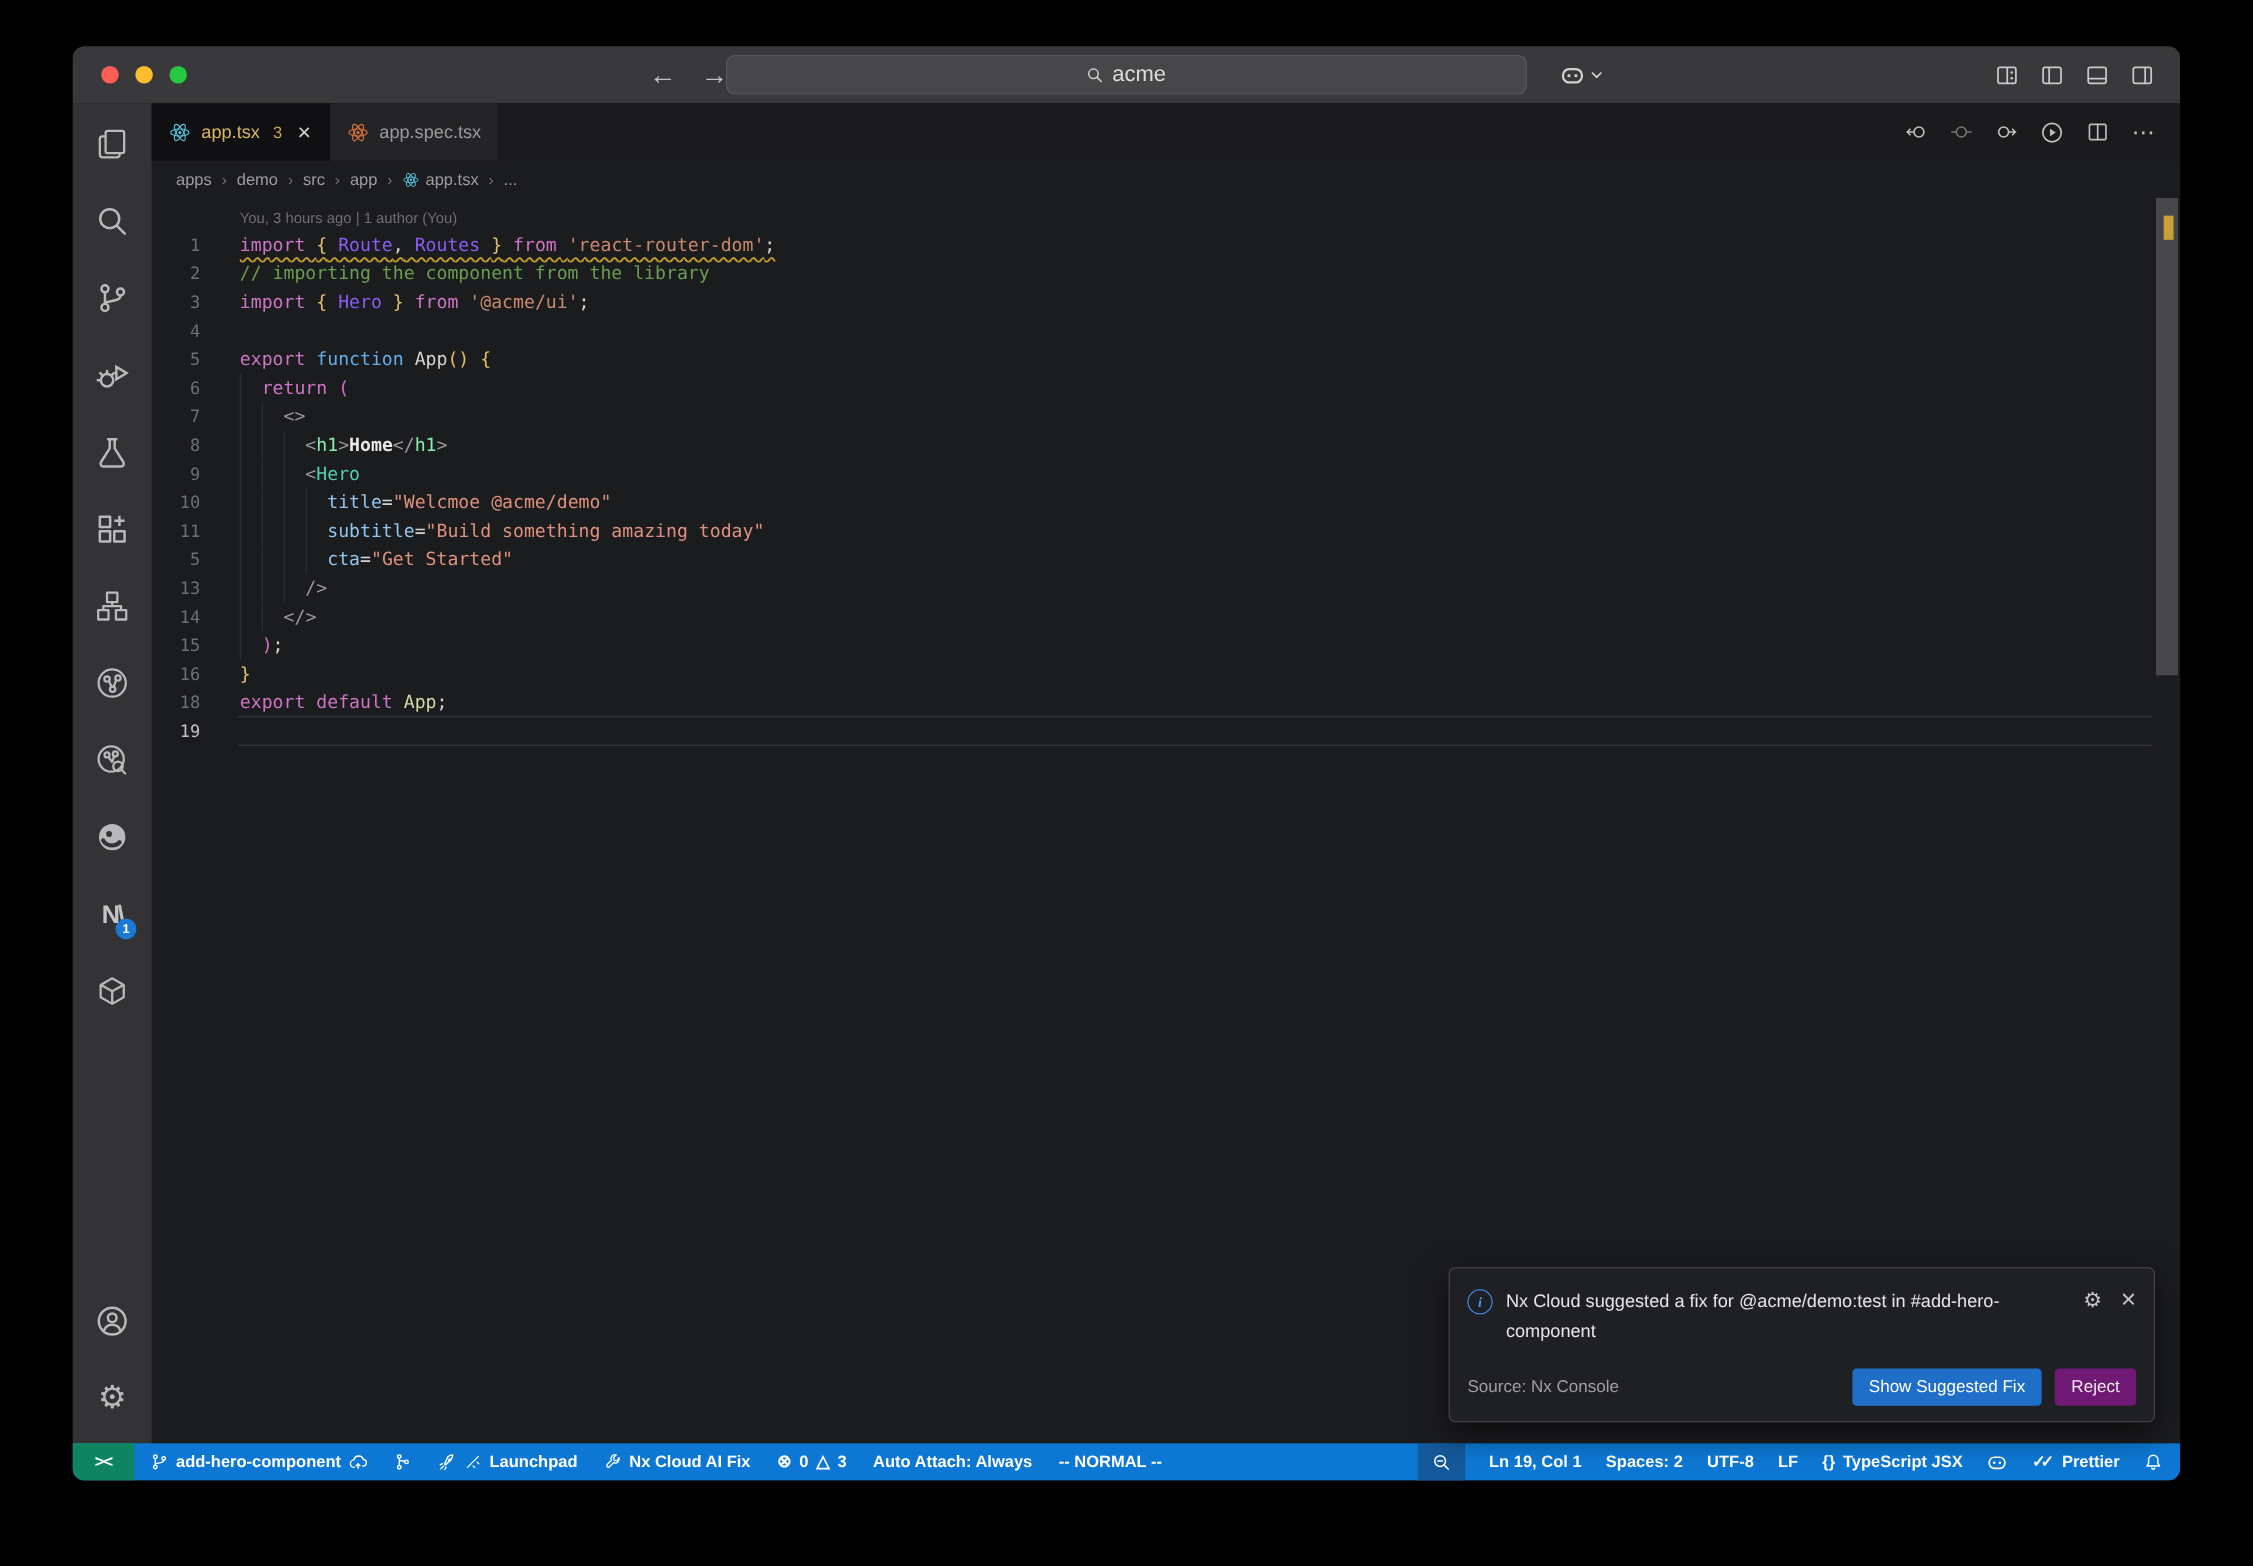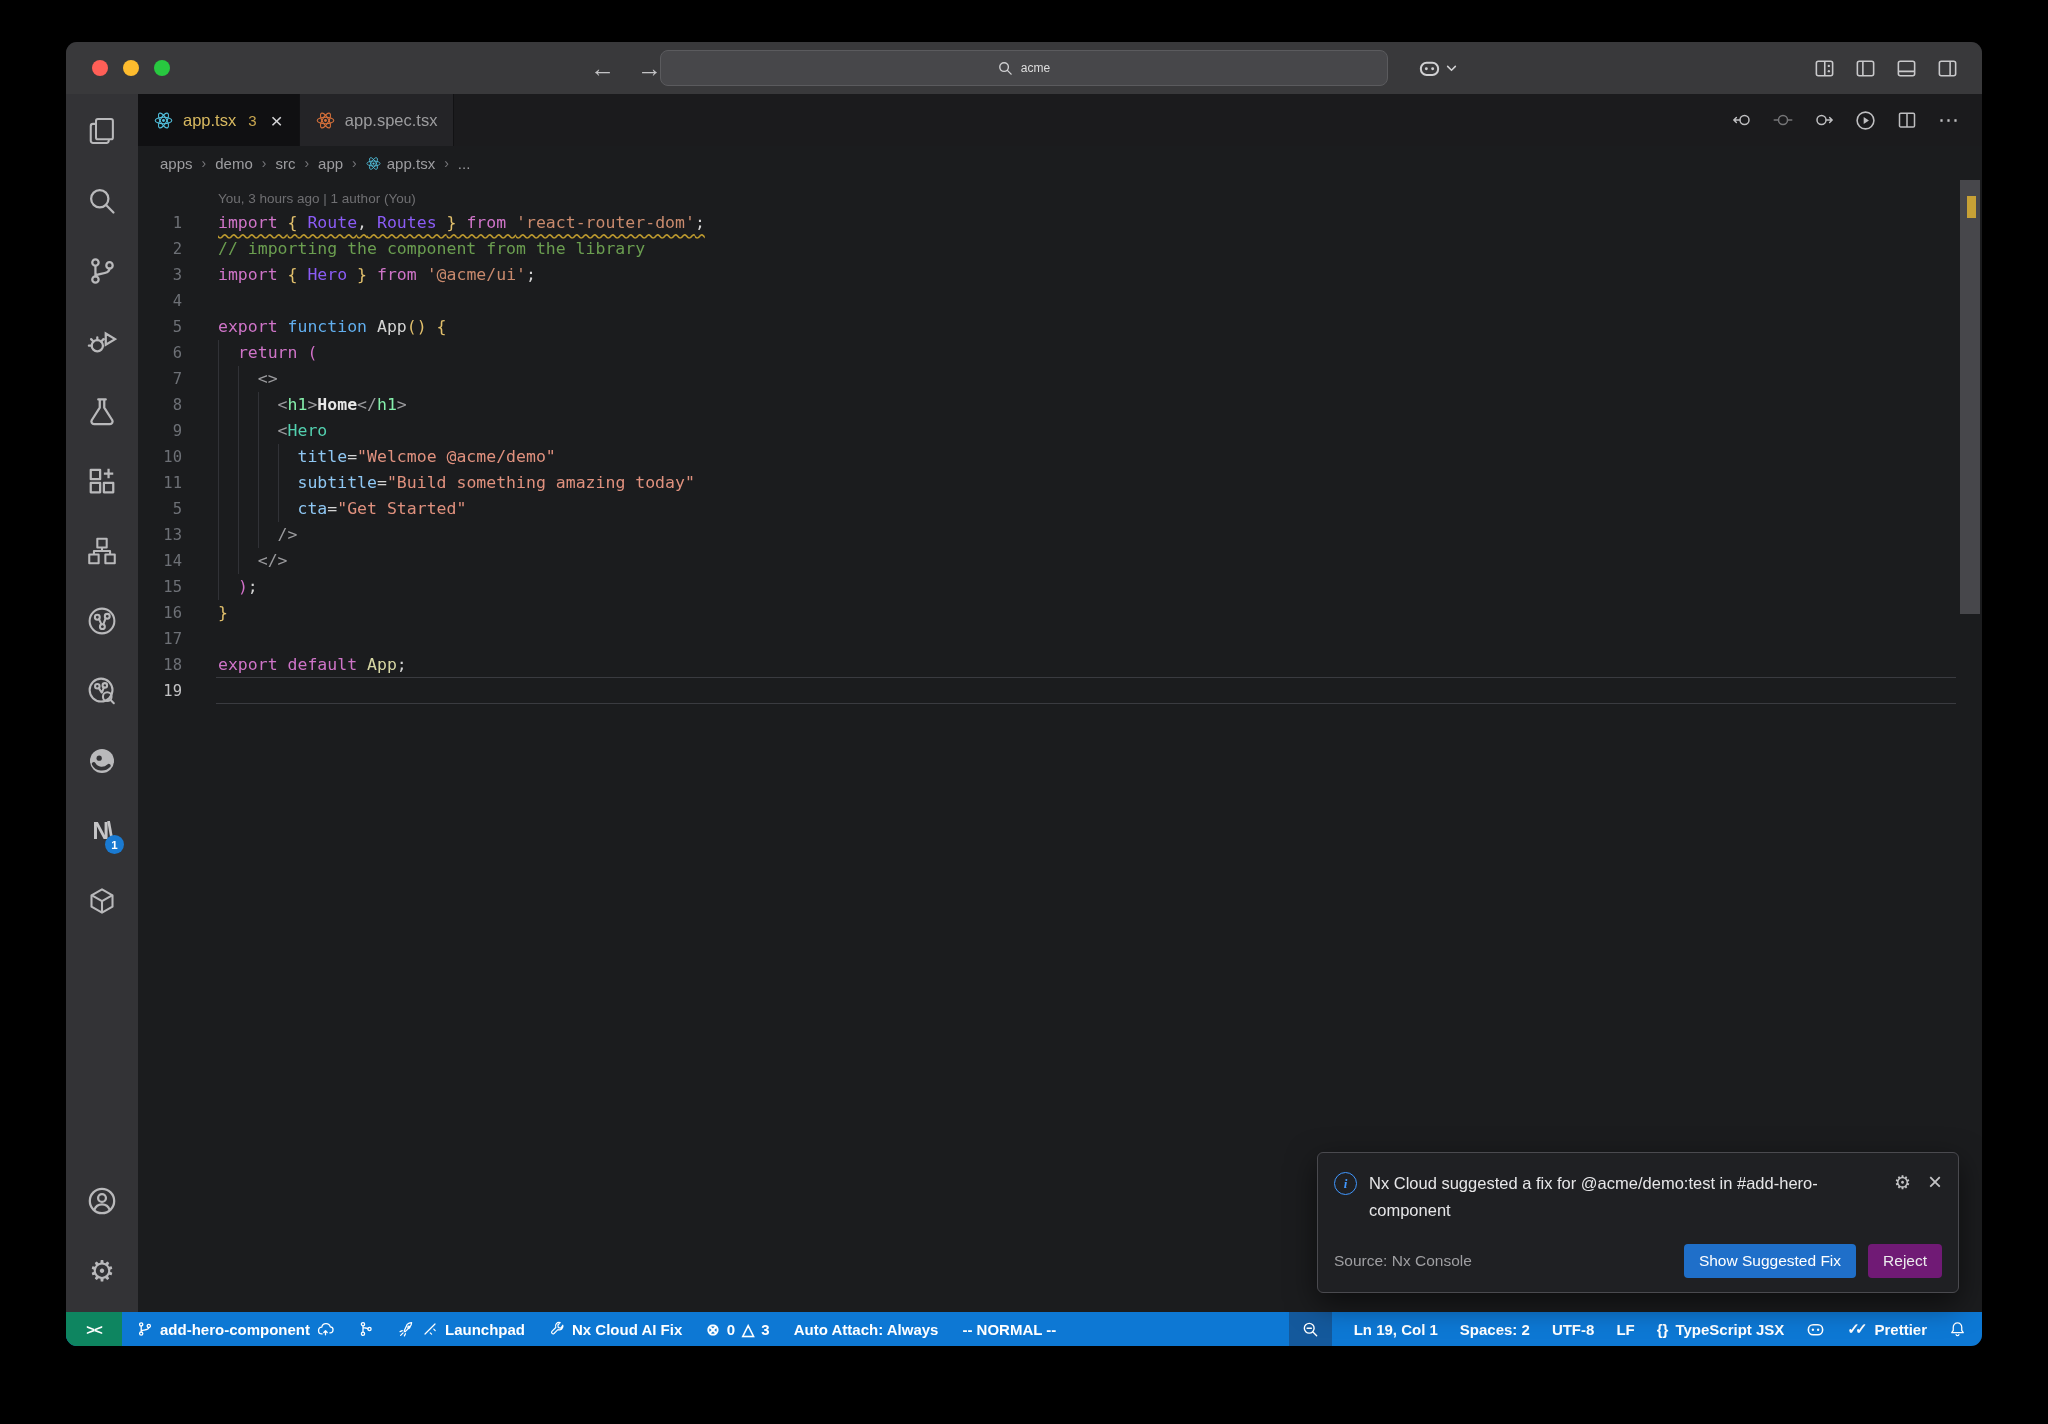--- a/index.html
+++ b/index.html
@@ -14,21 +14,21 @@
   }
   
   .titlebar{height:52px;flex:0 0 auto;background:#39393b;position:relative;display:flex;align-items:center;}
   .traffic{display:flex;gap:15px;margin-left:26px;}
   .light{width:16px;height:16px;border-radius:50%;}
   .light.red{background:#ff5f57;} .light.yellow{background:#febc2e;} .light.green{background:#28c840;}
   .nav-arrows{position:absolute;left:524px;top:0;height:100%;display:flex;align-items:center;gap:22px;color:#c3c3c5;font-size:25px;}
   .searchbox{
     position:absolute;left:50%;top:8px;transform:translateX(-50%);
     width:726px;height:34px;background:#47474a;border:1px solid #5b5b5e;border-radius:8px;
-    display:flex;align-items:center;justify-content:center;gap:8px;color:#dedede;font-size:12px;
+    display:flex;align-items:center;justify-content:center;gap:8px;color:#dedede;font-size:20px;
   }
   .copilot-menu{position:absolute;left:1352px;top:0;height:100%;display:flex;align-items:center;gap:5px;color:#d0d0d2;}
   .win-icons{position:absolute;right:24px;top:0;height:100%;display:flex;align-items:center;gap:20px;color:#c9c9cb;}
   
   .main{flex:1;display:flex;min-height:0;}
   .activitybar{width:72px;flex:0 0 auto;background:#333336;display:flex;flex-direction:column;align-items:center;padding-top:2px;}
   .ab-icon{width:72px;height:70px;display:flex;align-items:center;justify-content:center;color:#b9b9bb;position:relative;}
   .ab-bottom{margin-top:auto;margin-bottom:6px;display:flex;flex-direction:column;align-items:center;}
   .nx-badge{position:absolute;right:14px;bottom:12px;width:19px;height:19px;border-radius:50%;background:#1a7ad1;color:#fff;
     font-size:11.5px;font-weight:bold;display:flex;align-items:center;justify-content:center;}
@@ -327,21 +327,20 @@
             <div class="line"><span class="ln">7</span><span class="code"><i class="guide" style="left: 0ch;"></i><i class="guide" style="left: 2ch;"></i><span class="tk-w">    </span><span class="tk-g">&lt;&gt;</span></span></div>
             <div class="line"><span class="ln">8</span><span class="code"><i class="guide" style="left: 0ch;"></i><i class="guide" style="left: 2ch;"></i><i class="guide" style="left: 4ch;"></i><span class="tk-w">      </span><span class="tk-g">&lt;</span><span class="tk-t">h1</span><span class="tk-g">&gt;</span><span class="tk-wb">Home</span><span class="tk-g">&lt;/</span><span class="tk-t">h1</span><span class="tk-g">&gt;</span></span></div>
             <div class="line"><span class="ln">9</span><span class="code"><i class="guide" style="left: 0ch;"></i><i class="guide" style="left: 2ch;"></i><i class="guide" style="left: 4ch;"></i><span class="tk-w">      </span><span class="tk-g">&lt;</span><span class="tk-c">Hero</span></span></div>
             <div class="line"><span class="ln">10</span><span class="code"><i class="guide" style="left: 0ch;"></i><i class="guide" style="left: 2ch;"></i><i class="guide" style="left: 4ch;"></i><i class="guide" style="left: 6ch;"></i><span class="tk-w">        </span><span class="tk-a">title</span><span class="tk-w">=</span><span class="tk-j">"Welcmoe @acme/demo"</span></span></div>
             <div class="line"><span class="ln">11</span><span class="code"><i class="guide" style="left: 0ch;"></i><i class="guide" style="left: 2ch;"></i><i class="guide" style="left: 4ch;"></i><i class="guide" style="left: 6ch;"></i><span class="tk-w">        </span><span class="tk-a">subtitle</span><span class="tk-w">=</span><span class="tk-j">"Build something amazing today"</span></span></div>
             <div class="line"><span class="ln">5</span><span class="code"><i class="guide" style="left: 0ch;"></i><i class="guide" style="left: 2ch;"></i><i class="guide" style="left: 4ch;"></i><i class="guide" style="left: 6ch;"></i><span class="tk-w">        </span><span class="tk-a">cta</span><span class="tk-w">=</span><span class="tk-j">"Get Started"</span></span></div>
             <div class="line"><span class="ln">13</span><span class="code"><i class="guide" style="left: 0ch;"></i><i class="guide" style="left: 2ch;"></i><i class="guide" style="left: 4ch;"></i><span class="tk-w">      </span><span class="tk-g">/&gt;</span></span></div>
             <div class="line"><span class="ln">14</span><span class="code"><i class="guide" style="left: 0ch;"></i><i class="guide" style="left: 2ch;"></i><span class="tk-w">    </span><span class="tk-g">&lt;/&gt;</span></span></div>
             <div class="line"><span class="ln">15</span><span class="code"><i class="guide" style="left: 0ch;"></i><span class="tk-w">  </span><span class="tk-p">)</span><span class="tk-w">;</span></span></div>
             <div class="line"><span class="ln">16</span><span class="code"><span class="tk-y">}</span></span></div>
-            <div class="line"><span class="ln">17</span><span class="code"></span></div>
             <div class="line"><span class="ln">18</span><span class="code"><span class="tk-k">export </span><span class="tk-k">default </span><span class="tk-d">App</span><span class="tk-w">;</span></span></div>
             <div class="line cursor-line"><span class="ln">19</span><span class="code"></span></div>
           </div>
       </div>
 
       <div class="vscroll"></div>
       <div class="warnmark"></div>
     </div>
   </div>
 

